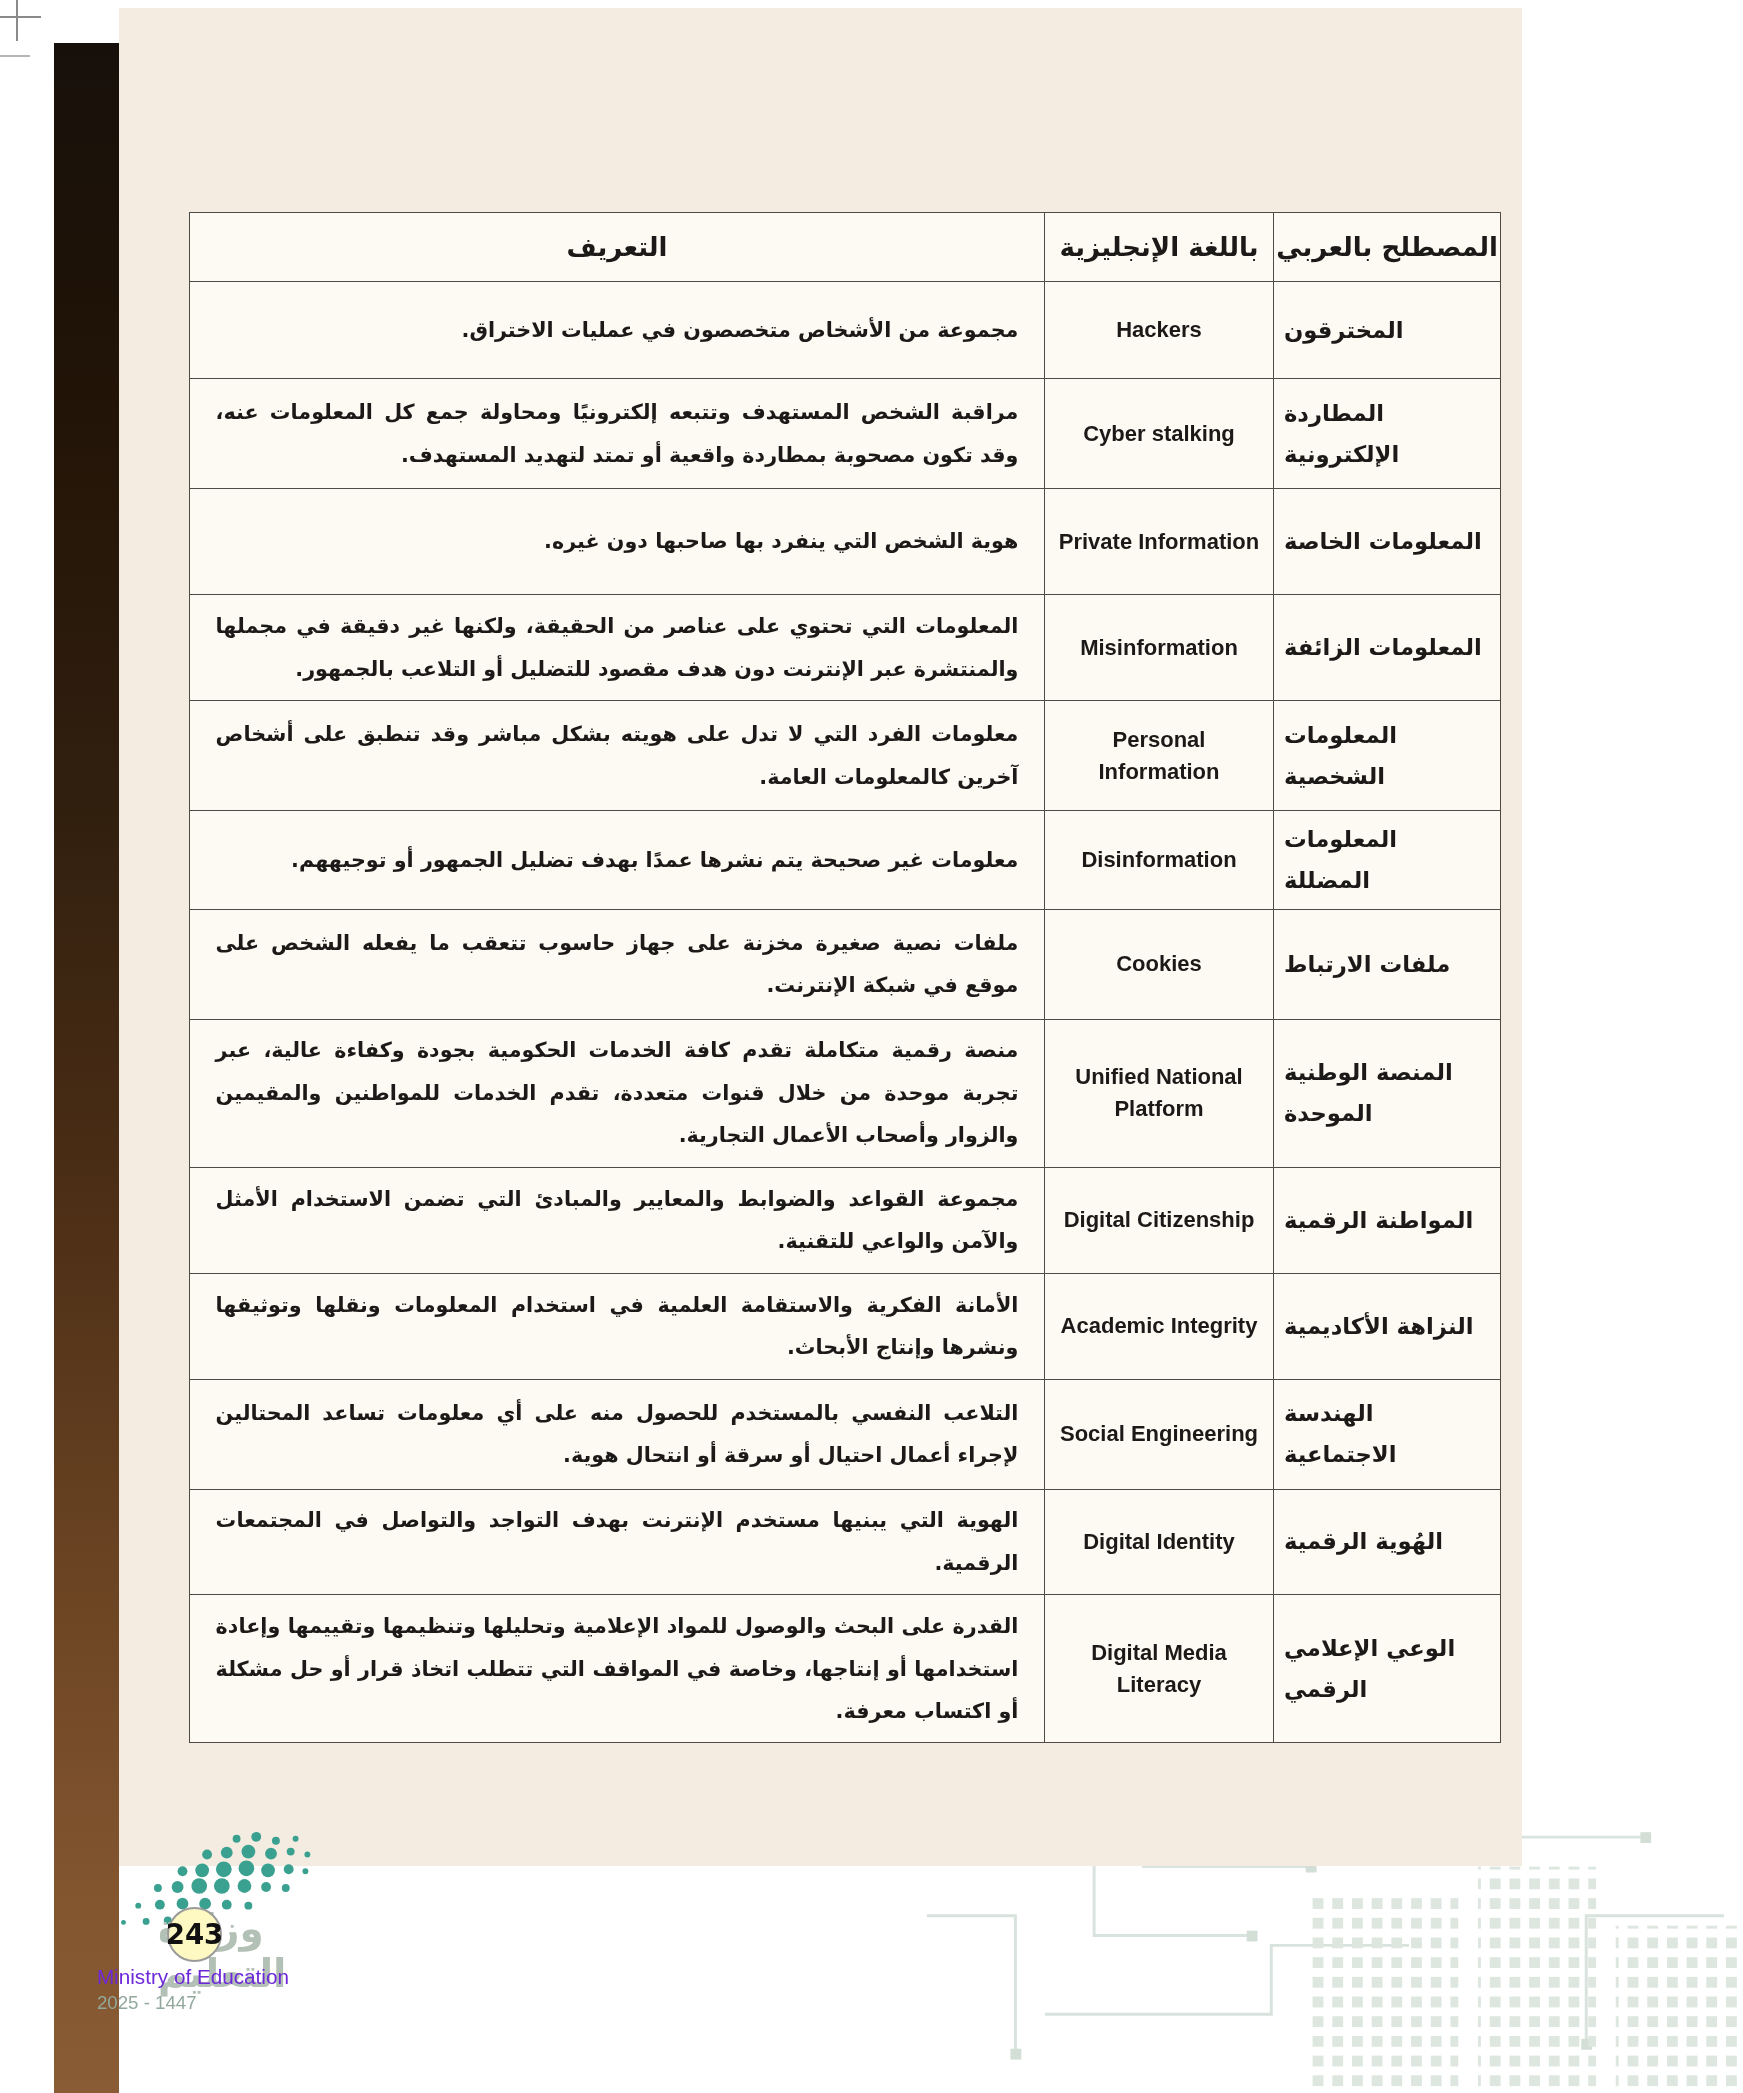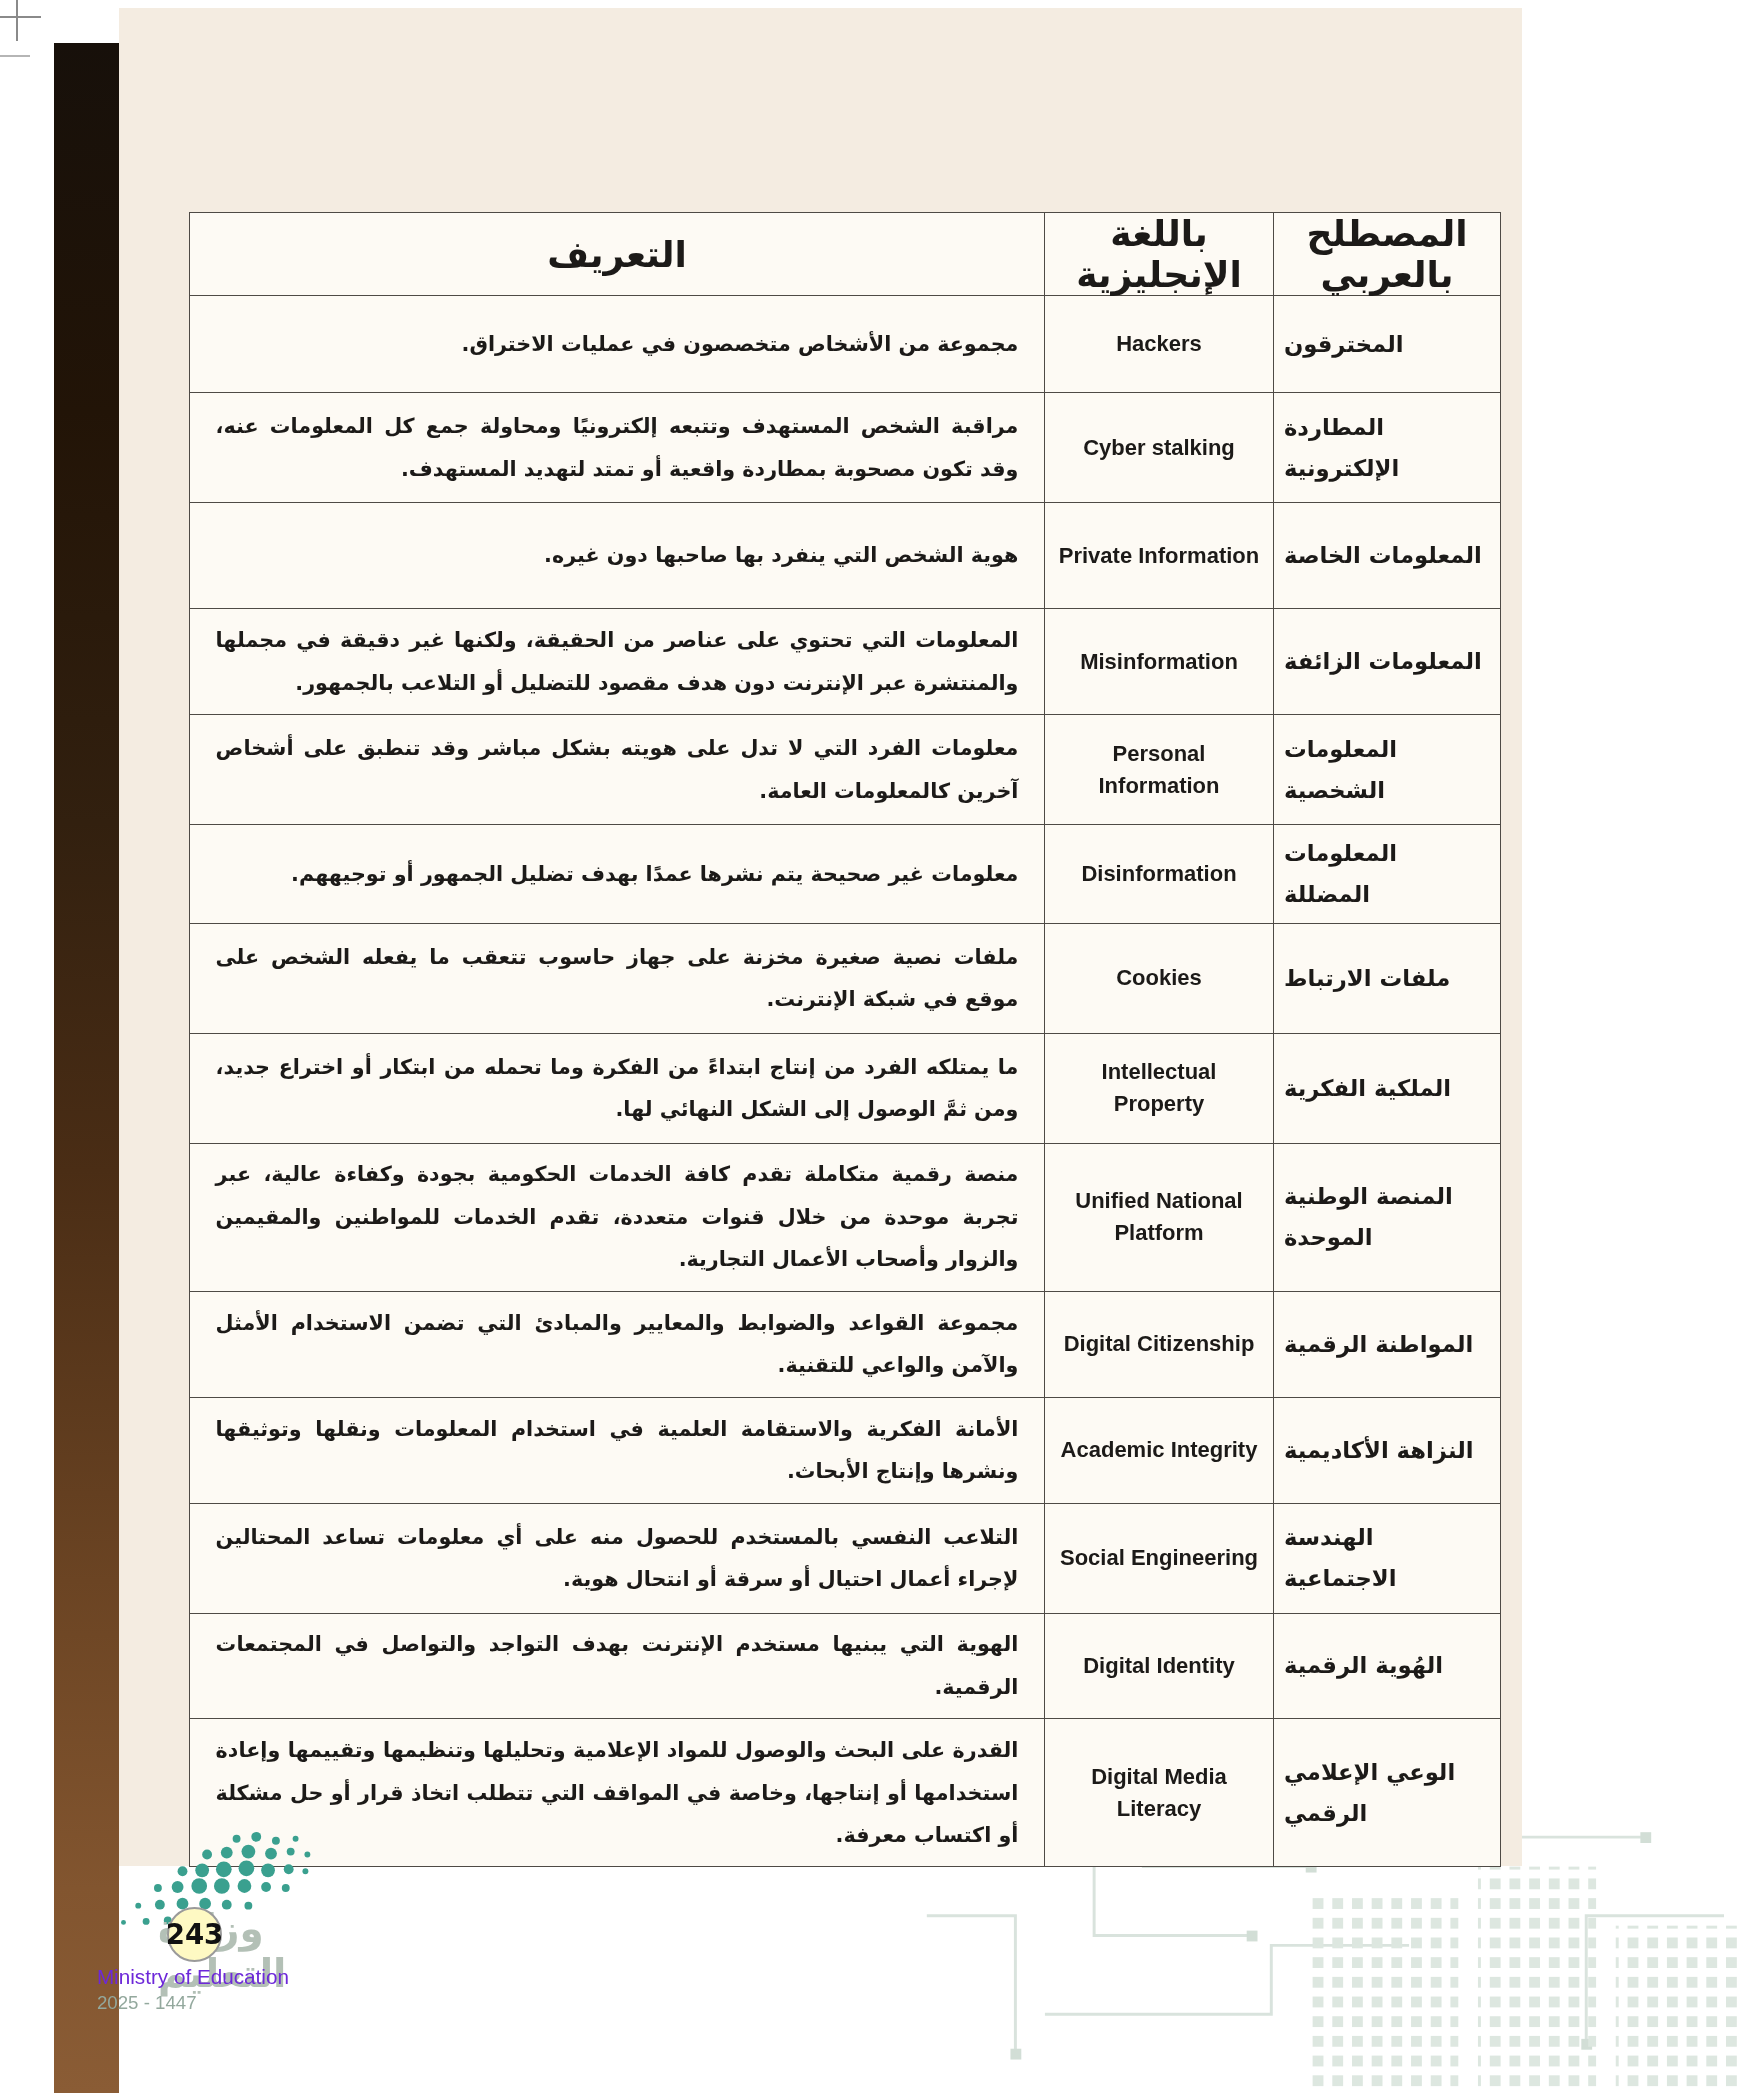--- a/index.html
+++ b/index.html
@@ -48,21 +48,21 @@
     table-layout: fixed;
     z-index: 2;
     background: #fdfaf4;
   }
   table.glossary th, table.glossary td {
     border: 1.5px solid #4e4a45;
     vertical-align: middle;
     color: #1c1a18;
   }
   table.glossary th {
-    font-size: 36px;
+    font-size: 26px;
     font-weight: bold;
     text-align: center;
     height: 69px;
     background: #fdfaf4;
   }
   td.term {
     font-size: 22.7px;
     font-weight: bold;
     text-align: left;
     line-height: 1.8;
@@ -219,25 +219,20 @@
       </tr>
       <tr style="height:91px">
         <td class="term">المعلومات المضللة</td>
         <td class="eng" dir="ltr">Disinformation</td>
         <td class="def">معلومات غير صحيحة يتم نشرها عمدًا بهدف تضليل الجمهور أو توجيههم.</td>
       </tr>
       <tr style="height:110px">
         <td class="term">ملفات الارتباط</td>
         <td class="eng" dir="ltr">Cookies</td>
         <td class="def">ملفات نصية صغيرة مخزنة على جهاز حاسوب تتعقب ما يفعله الشخص على موقع في شبكة الإنترنت.</td>
-      </tr>
-      <tr style="height:110px">
-        <td class="term">الملكية الفكرية</td>
-        <td class="eng" dir="ltr">Intellectual Property</td>
-        <td class="def">ما يمتلكه الفرد من إنتاج ابتداءً من الفكرة وما تحمله من ابتكار أو اختراع جديد، ومن ثمَّ الوصول إلى الشكل النهائي لها.</td>
       </tr>
       <tr style="height:148px">
         <td class="term">المنصة الوطنية الموحدة</td>
         <td class="eng" dir="ltr">Unified National Platform</td>
         <td class="def">منصة رقمية متكاملة تقدم كافة الخدمات الحكومية بجودة وكفاءة عالية، عبر تجربة موحدة من خلال قنوات متعددة، تقدم الخدمات للمواطنين والمقيمين والزوار وأصحاب الأعمال التجارية.</td>
       </tr>
       <tr style="height:106px">
         <td class="term">المواطنة الرقمية</td>
         <td class="eng" dir="ltr">Digital Citizenship</td>
         <td class="def">مجموعة القواعد والضوابط والمعايير والمبادئ التي تضمن الاستخدام الأمثل والآمن والواعي للتقنية.</td>

